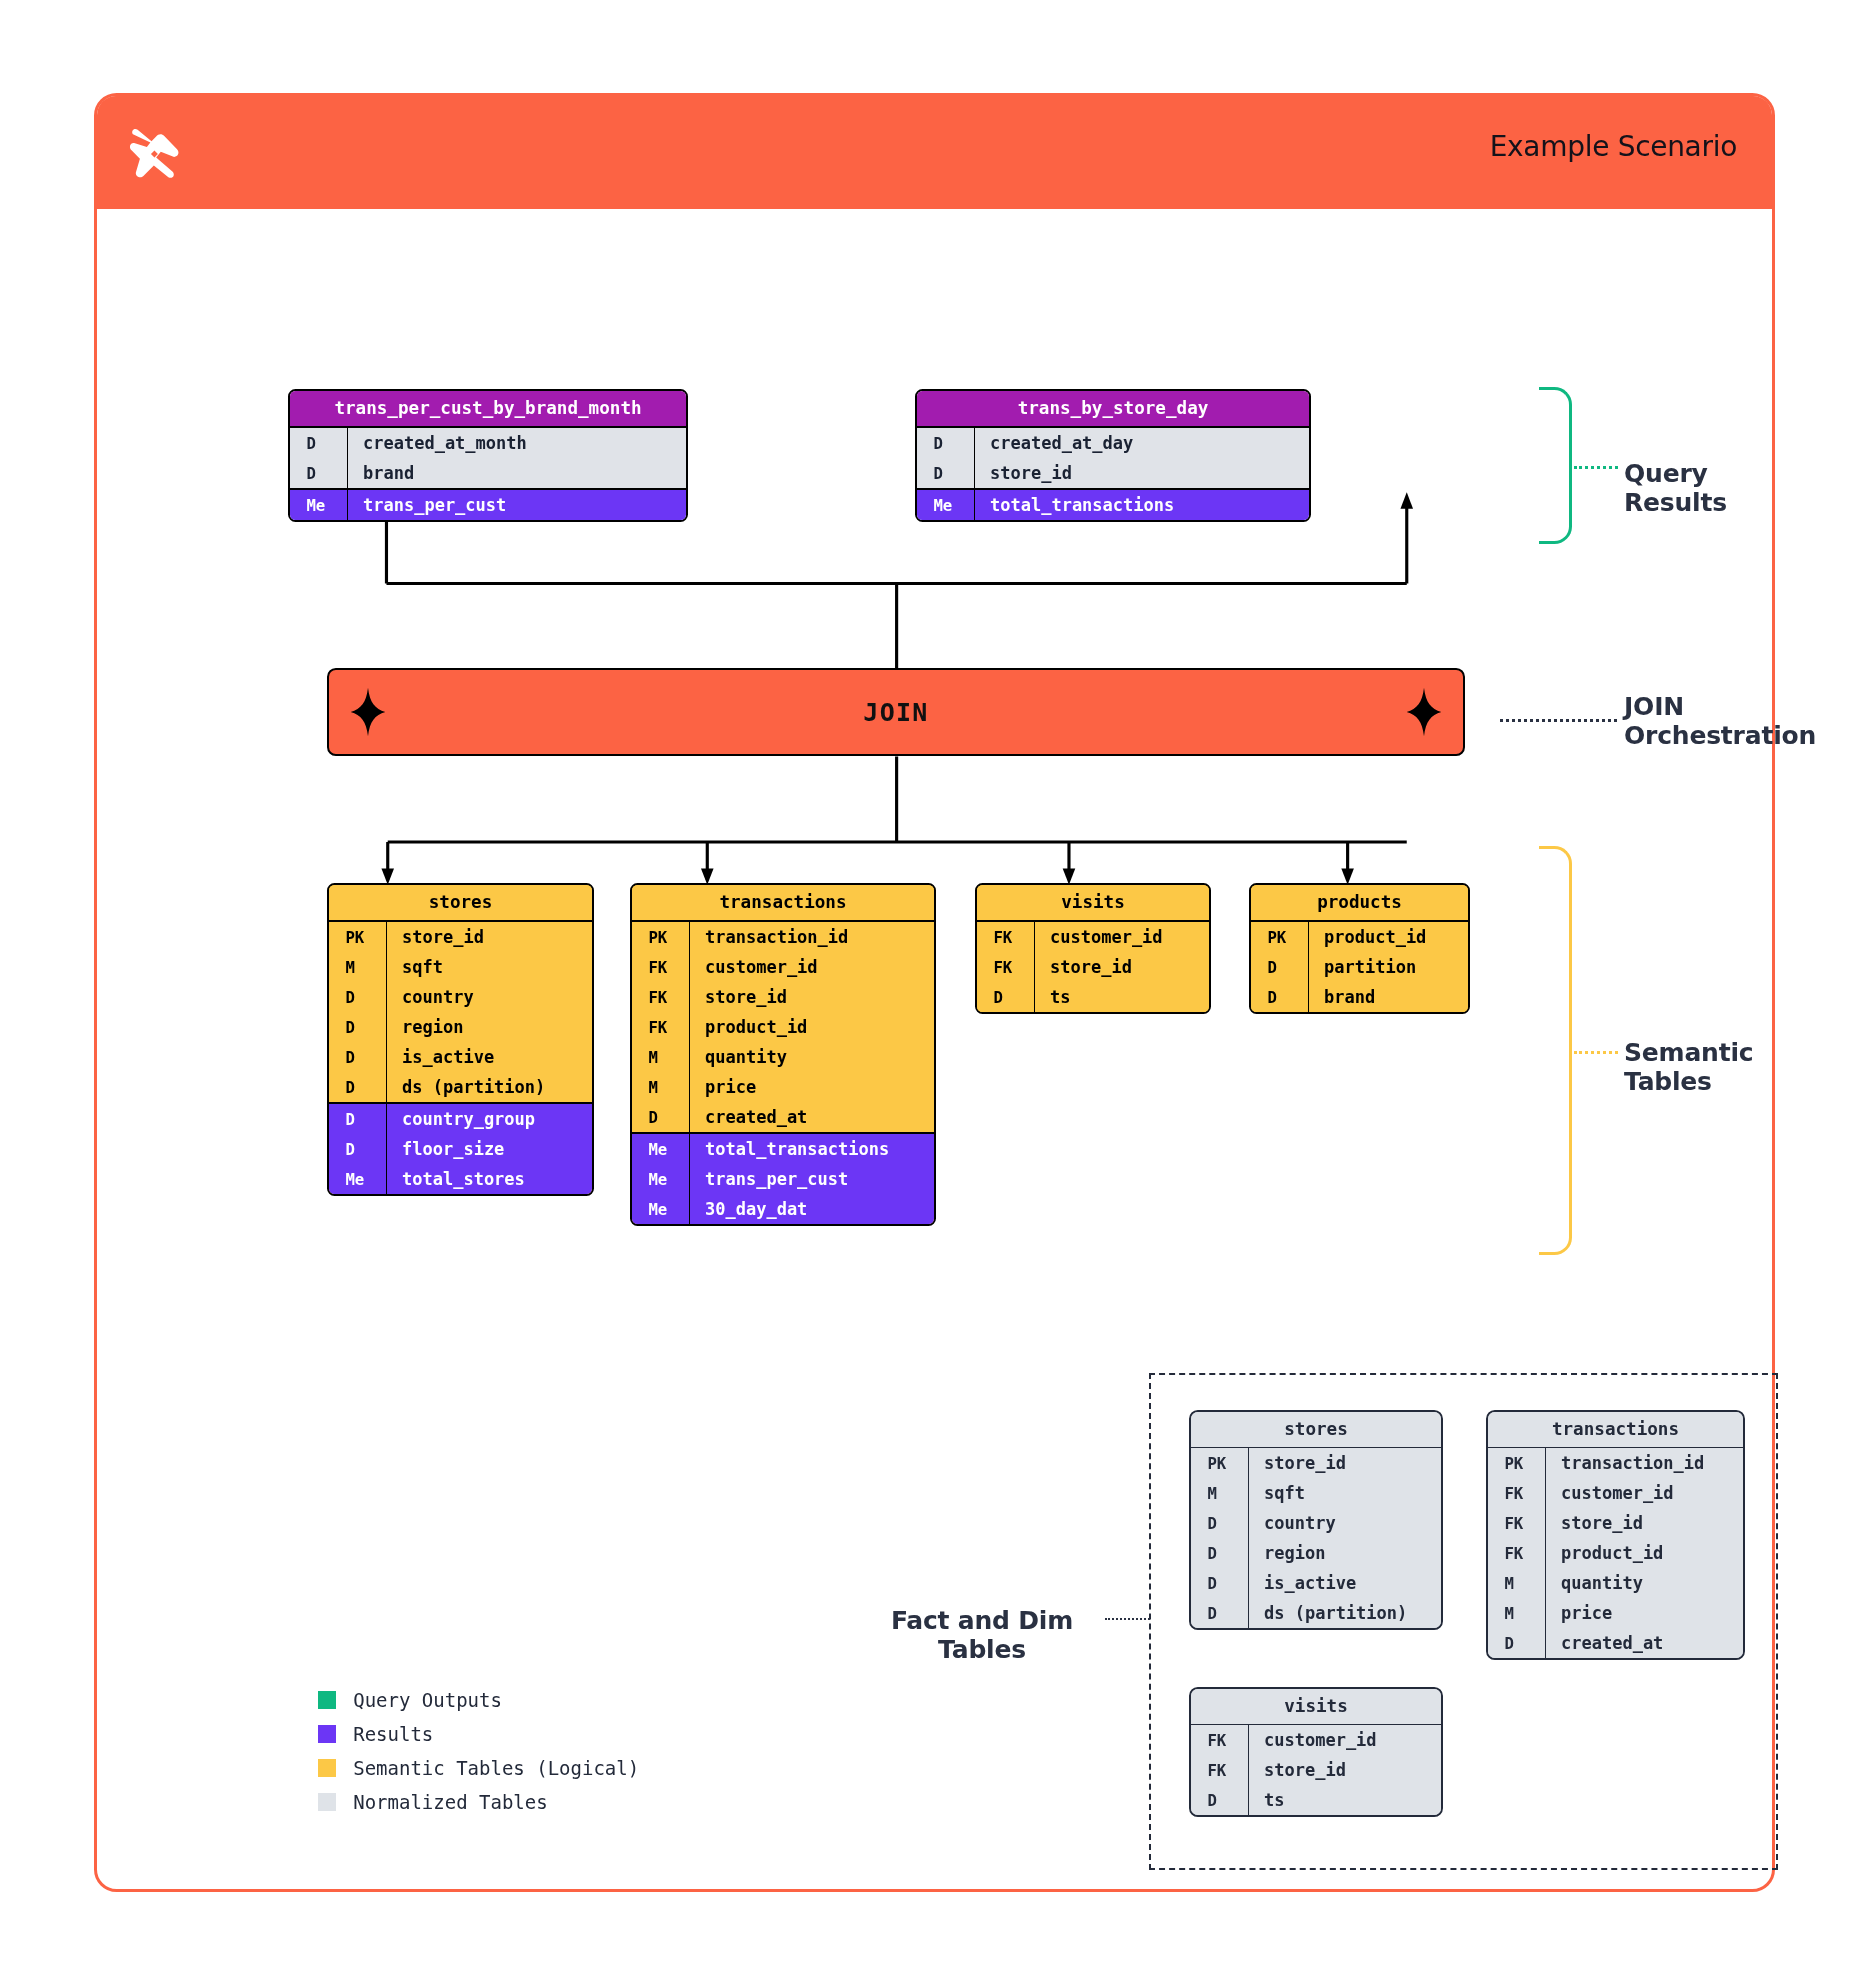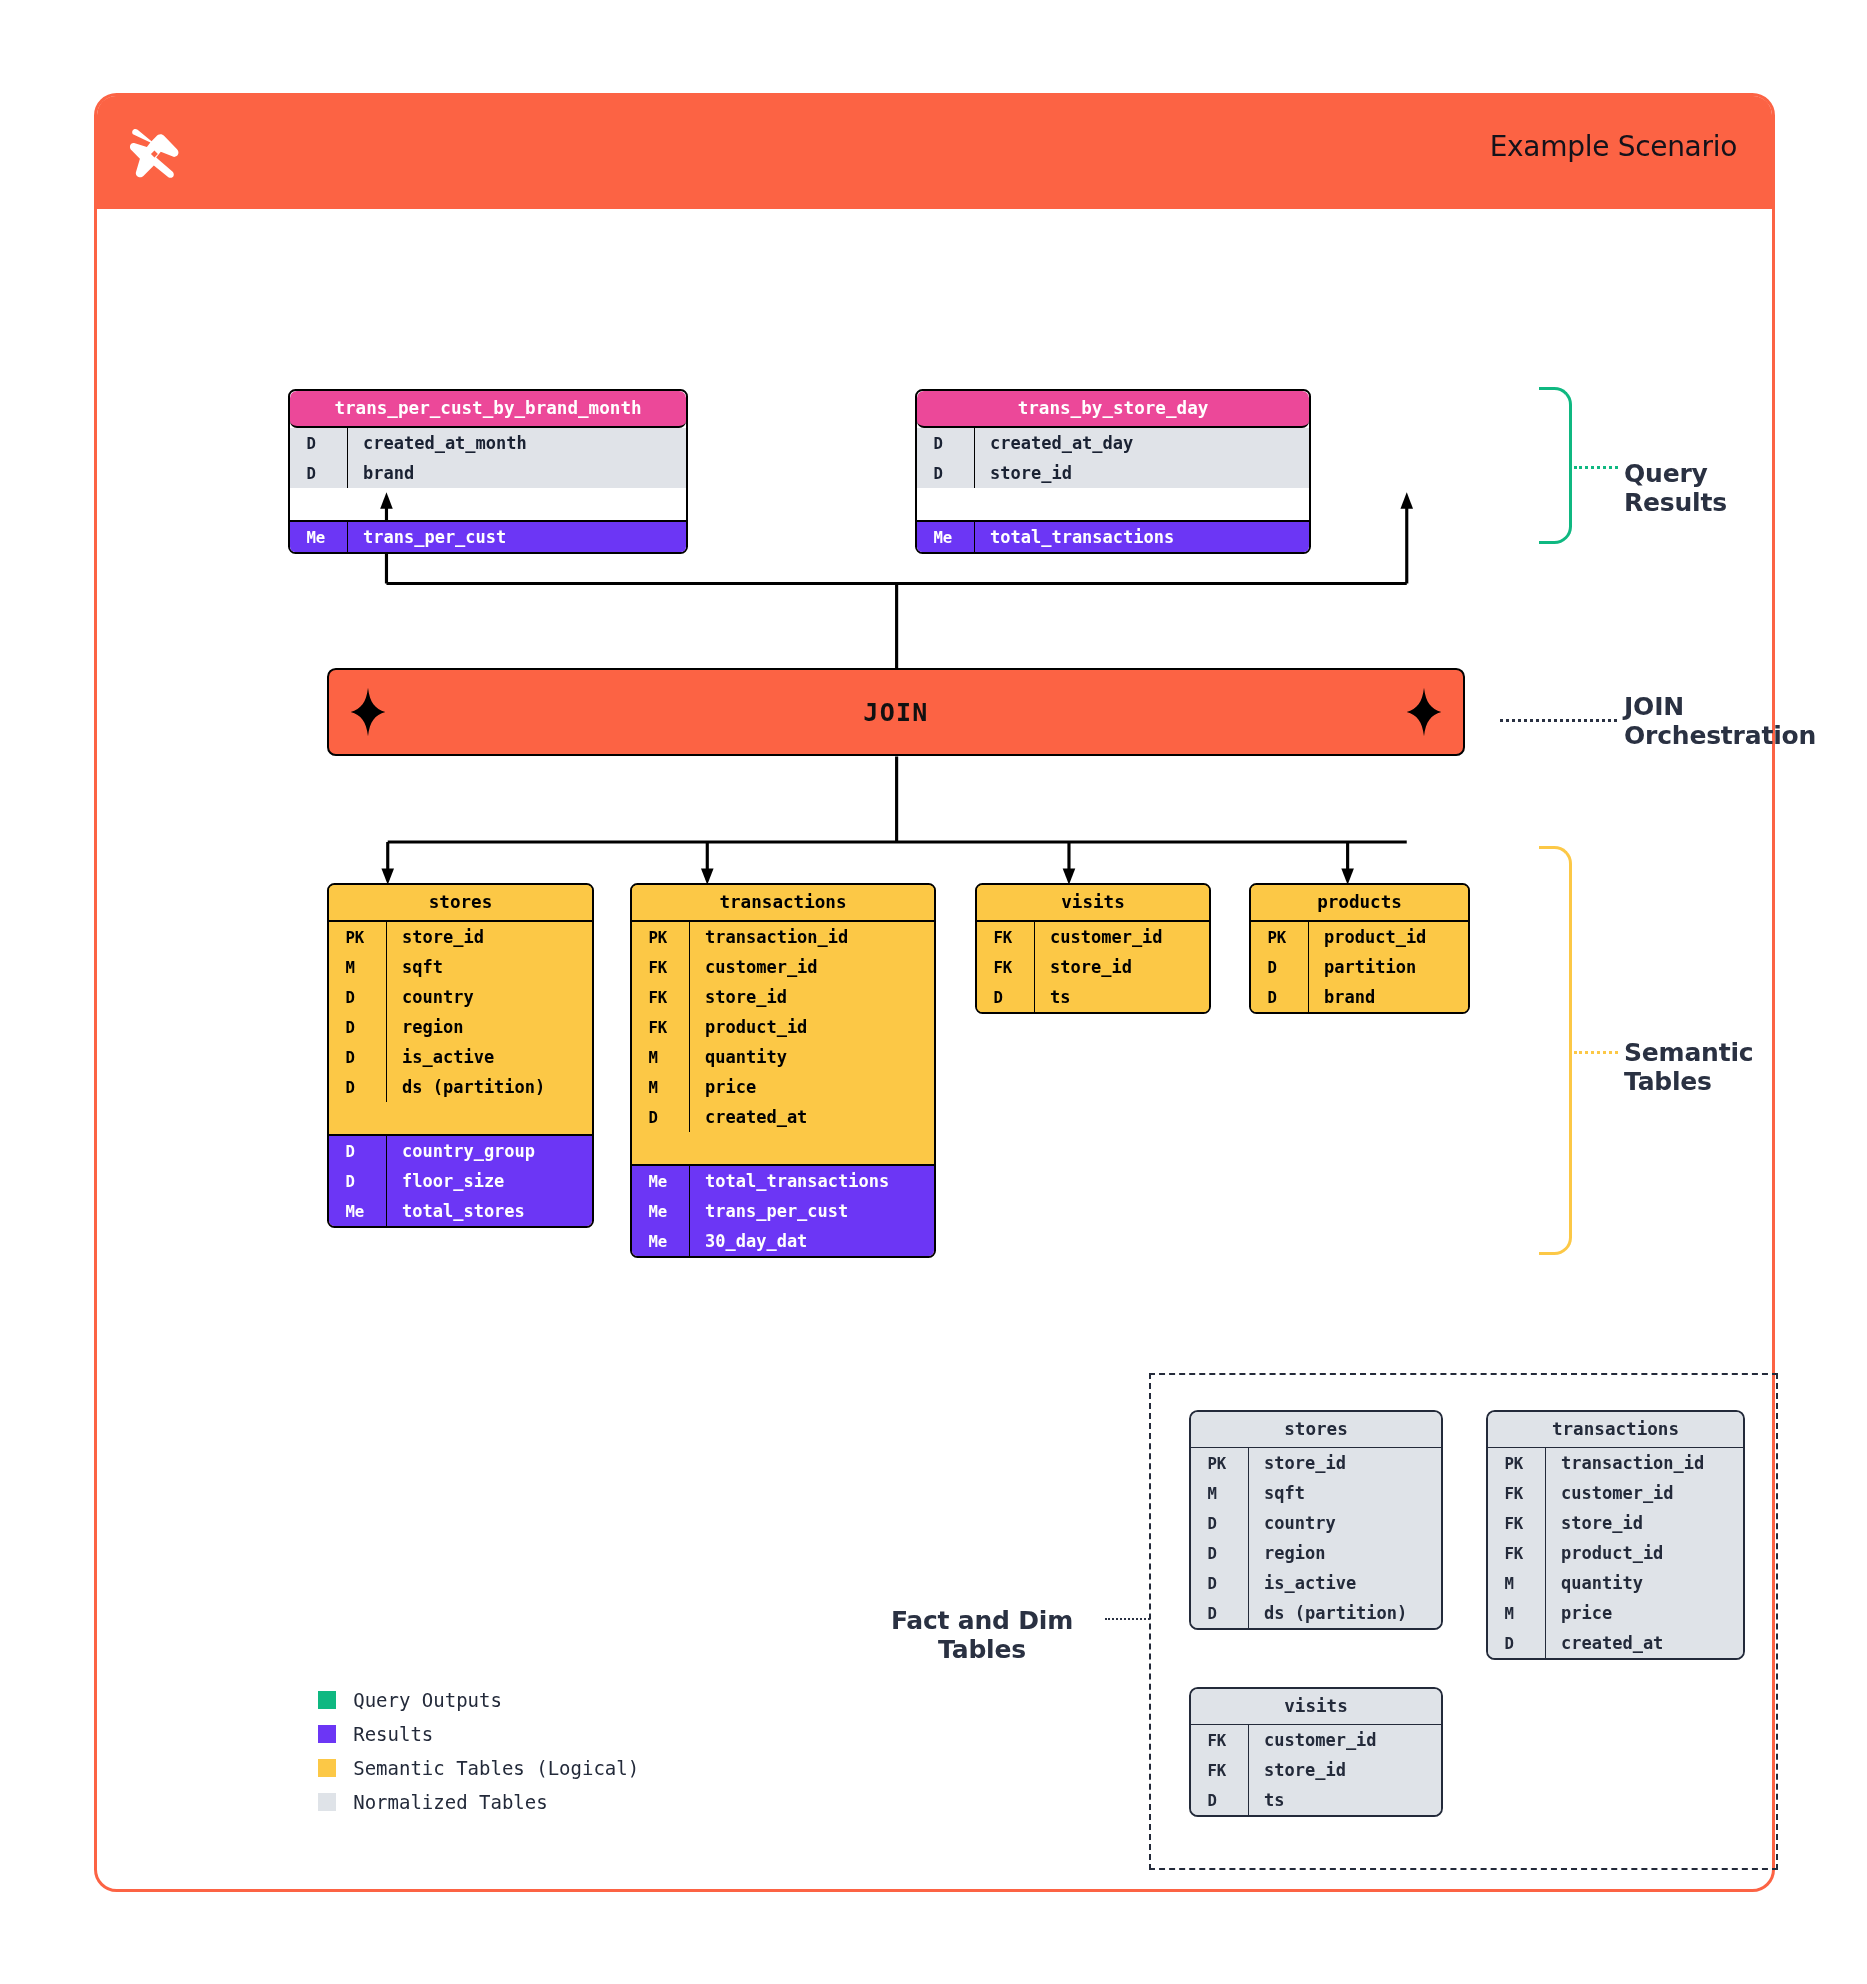--- a/index.html
+++ b/index.html
@@ -82,23 +82,23 @@
     font-weight: bold;
     padding-left: 15px;
     border-left: 1.9px solid #000;
     box-sizing: border-box;
     align-self: stretch;
     display: flex;
     align-items: center;
   }
 
   
-  .sec-green .title { background: #ec4899; color: #ffffff; border-radius: 7px; }
+  .sec-green .title { background: #a21caf; color: #ffffff; }
   .sec-grey  { background: #e0e3e8; color: #1a2233; }
-  .sec-purple{ background: #6c36f5; color: #ffffff; margin-top: 32px; }
+  .sec-purple{ background: #6c36f5; color: #ffffff; }
   .sec-purple .v { border-left-color: #000; }
   .sec-yellow{ background: #FCC846; color: #000000; }
   .sec-yellow .title { background: #FCC846; color:#000; }
   .sec-norm  { background: #dfe3e8; color: #232a3a; }
 
   .divider-top { border-top: 2.5px solid #000; }
 
   
   #qr1 { left: 191px; top: 293px; width: 400px; }
   #qr2 { left: 818px; top: 293px; width: 396px; }

